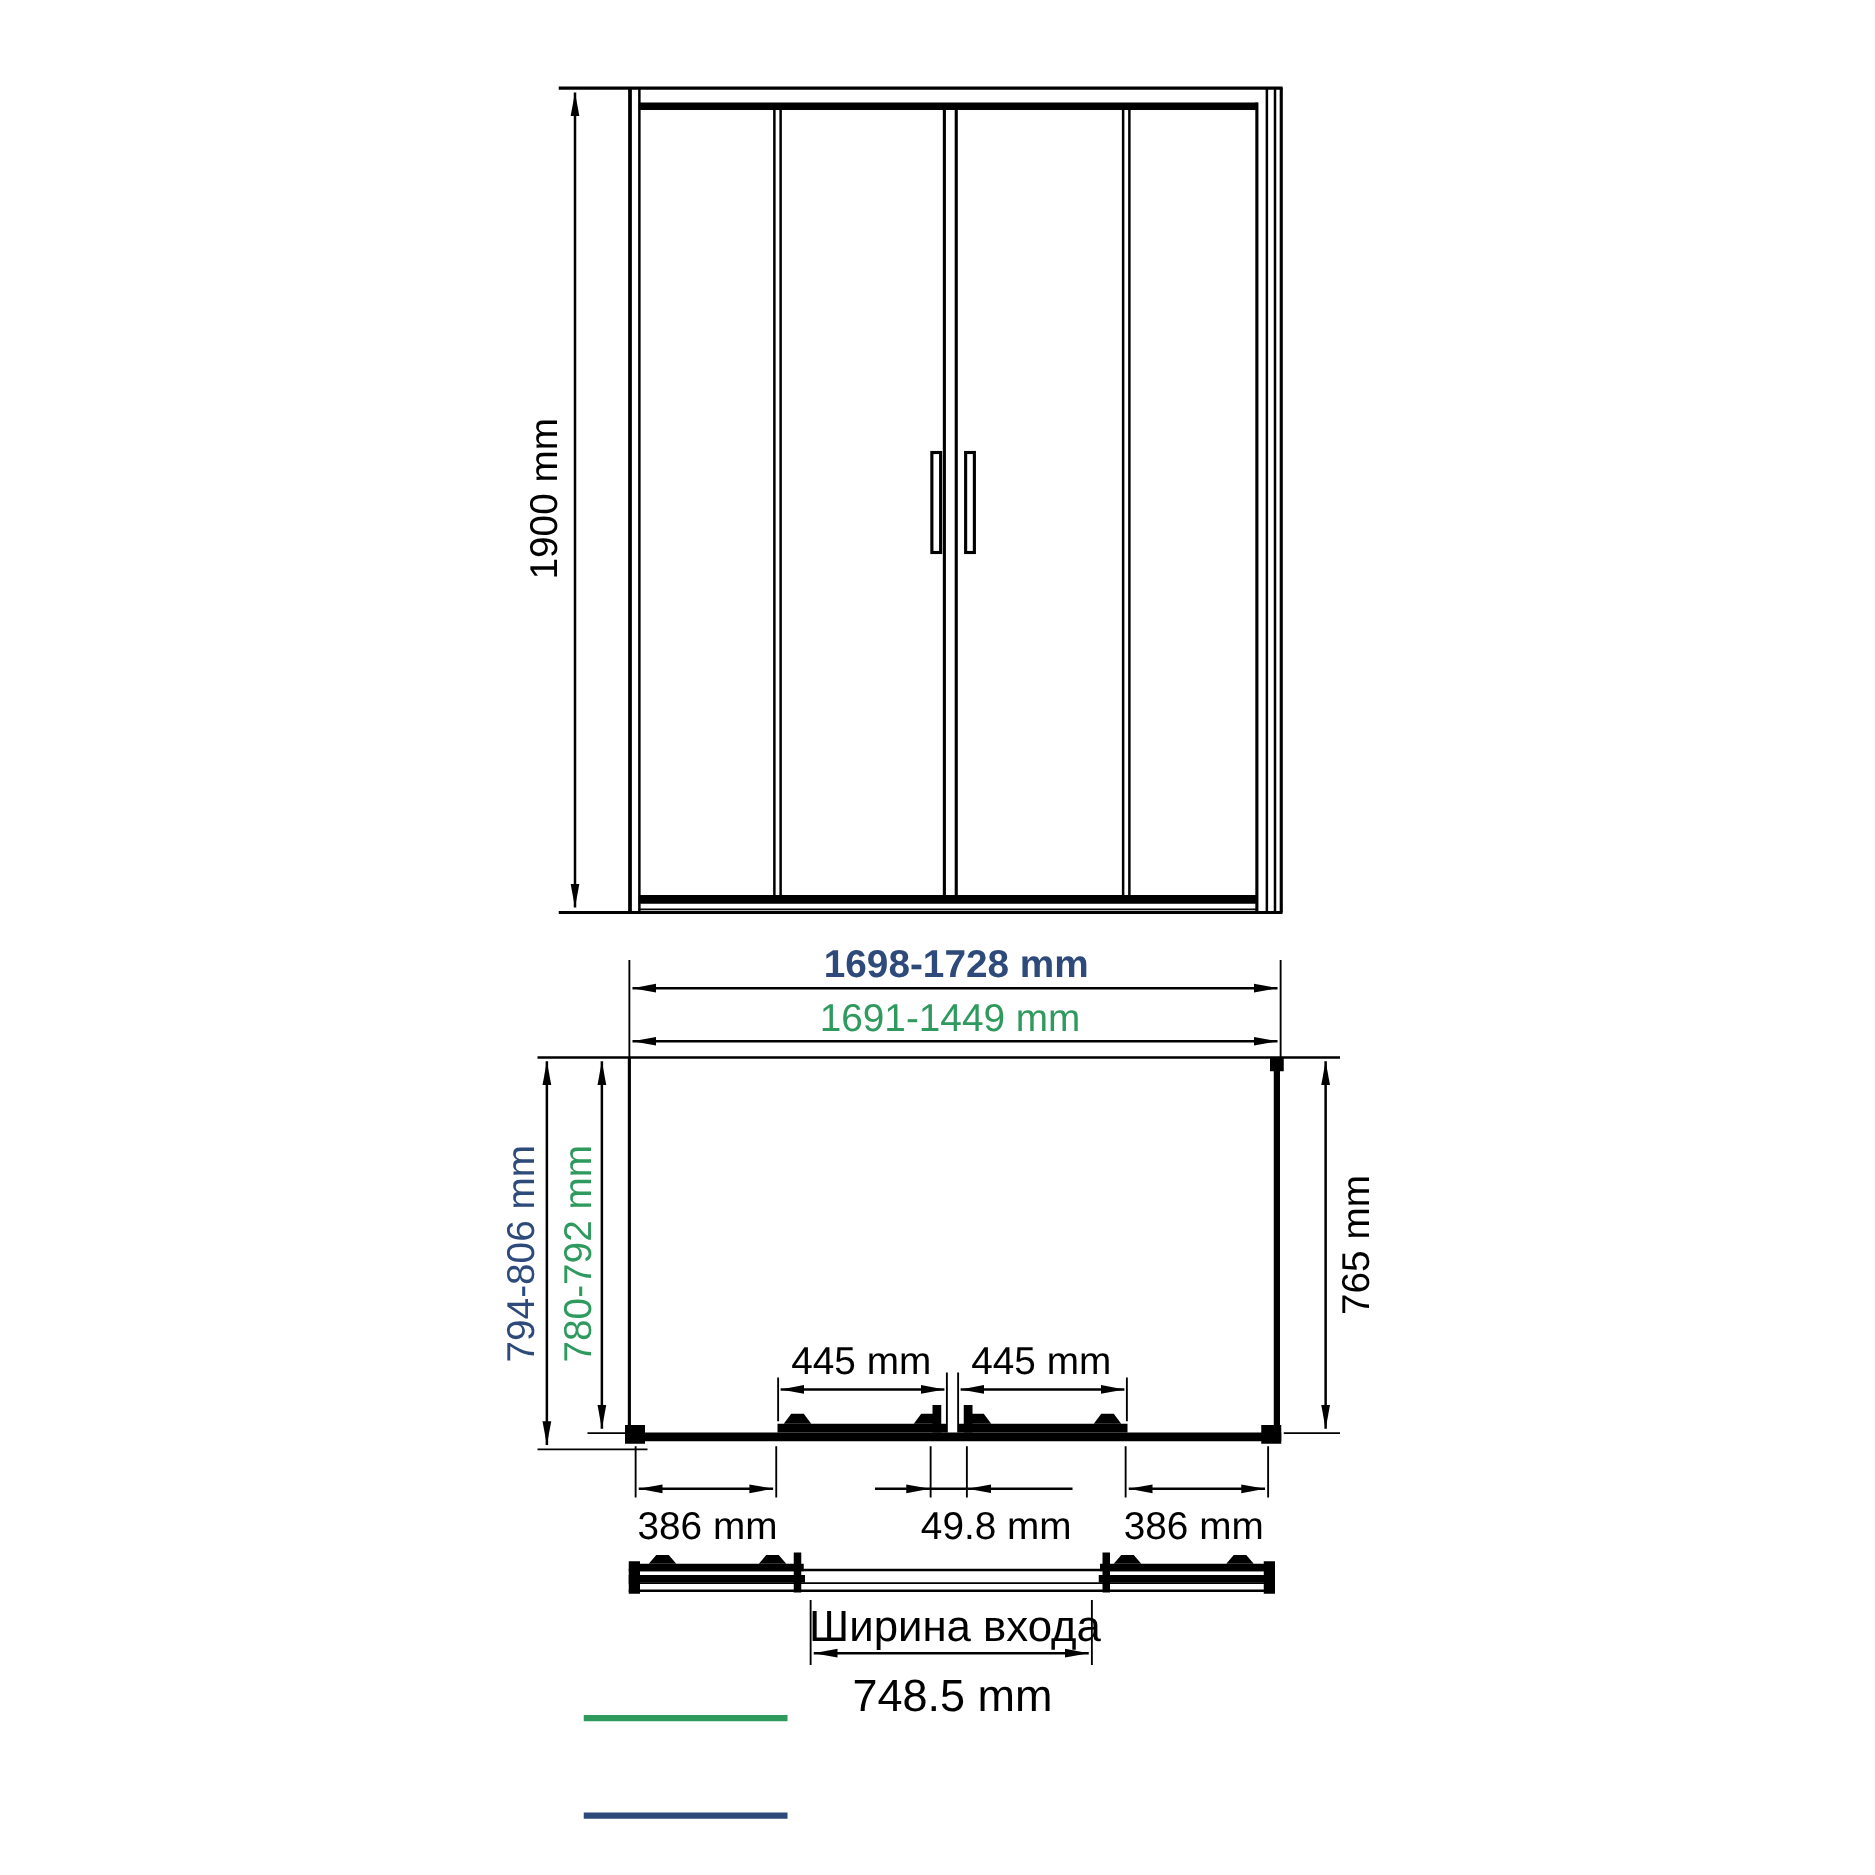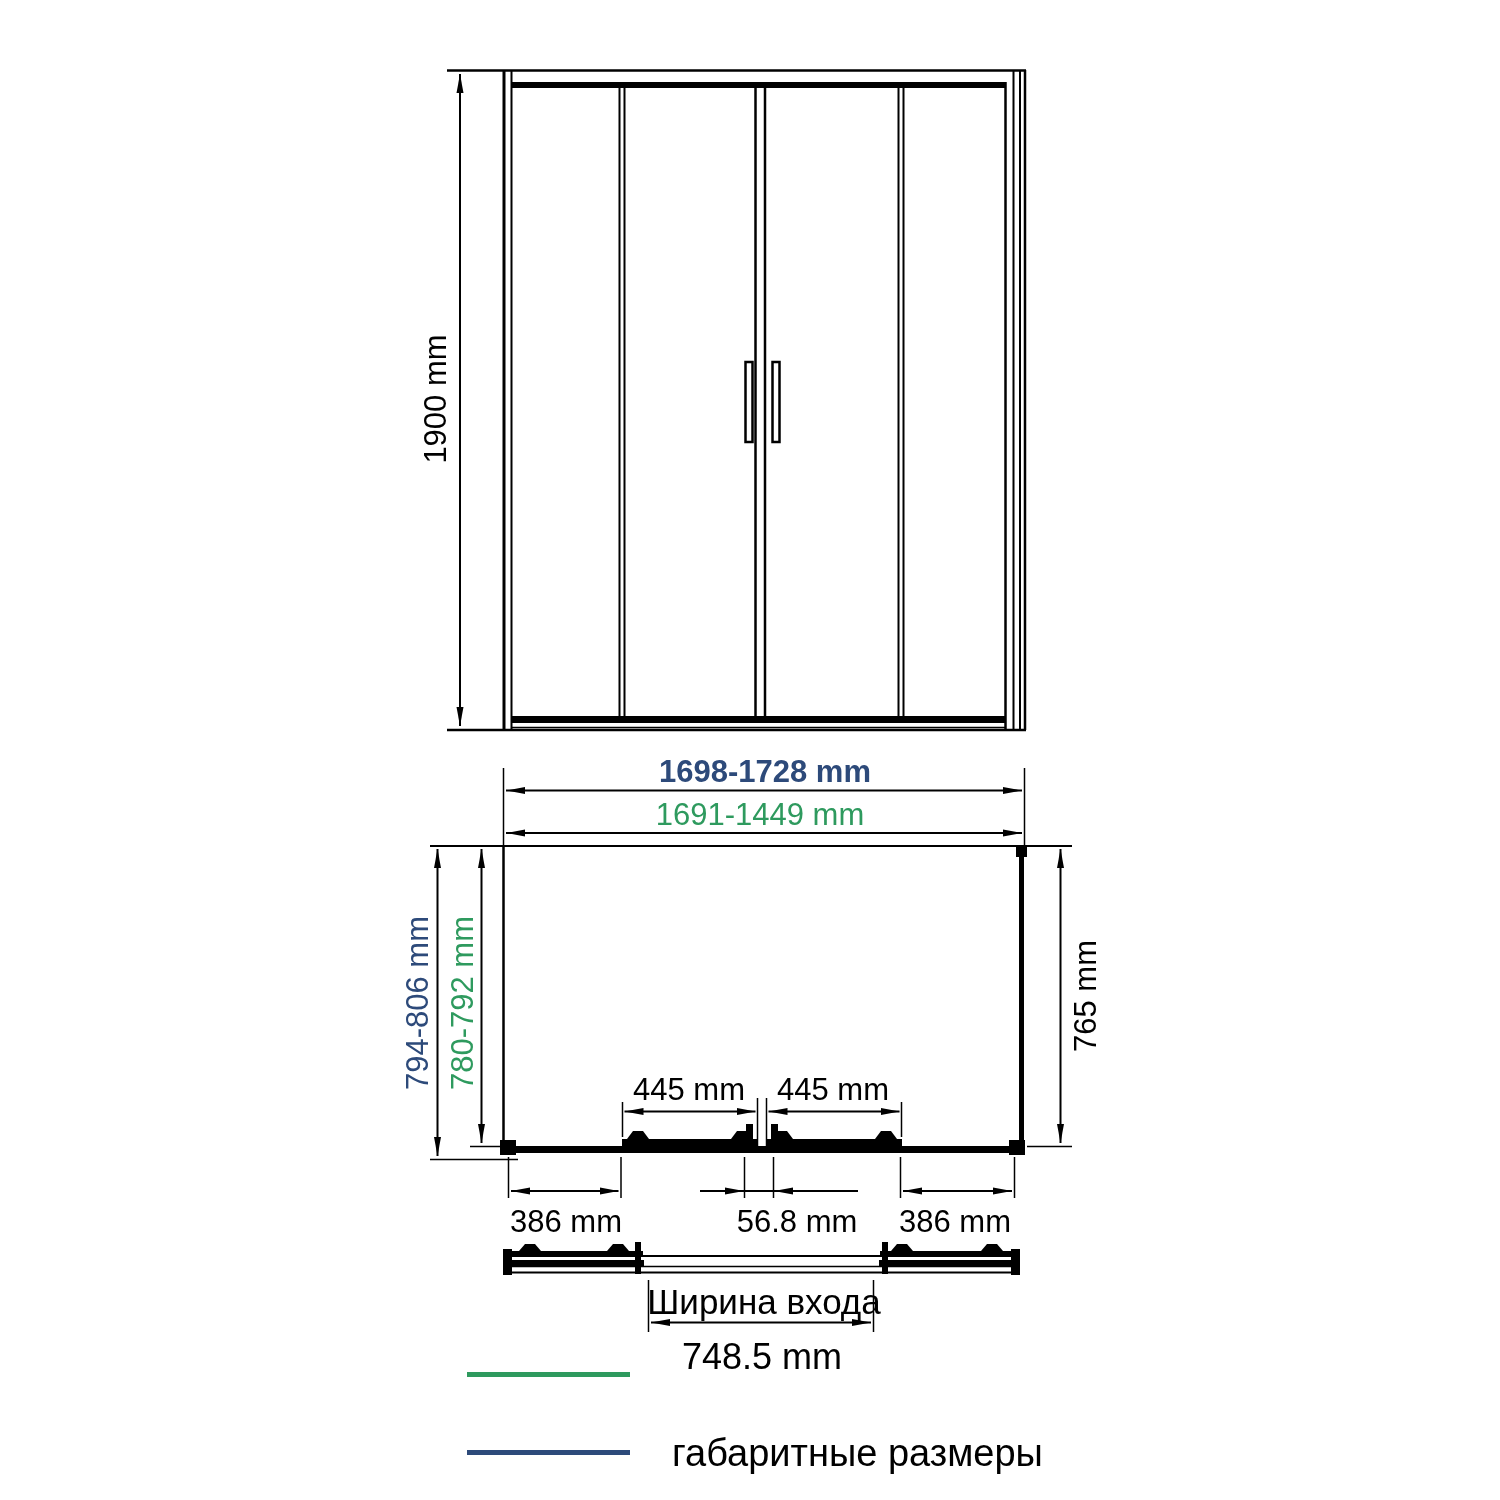--- a/index.html
+++ b/index.html
@@ -168,21 +168,20 @@
   <div class="lbl green" style="left:760px;top:814px;">1691-1449 mm</div>
 
   <div class="lbl rot navy" style="left:417px;top:1003px;">794-806 mm</div>
   <div class="lbl rot green" style="left:462px;top:1003px;">780-792 mm</div>
   <div class="lbl rot" style="left:1085px;top:996px;">765 mm</div>
 
   <div class="lbl" style="left:689px;top:1089px;">445 mm</div>
   <div class="lbl" style="left:833px;top:1089px;">445 mm</div>
 
   <div class="lbl" style="left:566px;top:1221px;">386 mm</div>
-  <div class="lbl" style="left:797px;top:1221px;">56.8 mm</div>
+  <div class="lbl" style="left:797px;top:1221px;">49.8 mm</div>
   <div class="lbl" style="left:955px;top:1221px;">386 mm</div>
 
   <div class="lbl small" style="left:764px;top:1301px;">Ширина входа</div>
   <div class="lbl big" style="left:762px;top:1357px;">748.5 mm</div>
 
-  <div class="legend-lbl" style="left:672px;top:1453px;">габаритные размеры</div>
 
 </div>
 
 </body></html>

